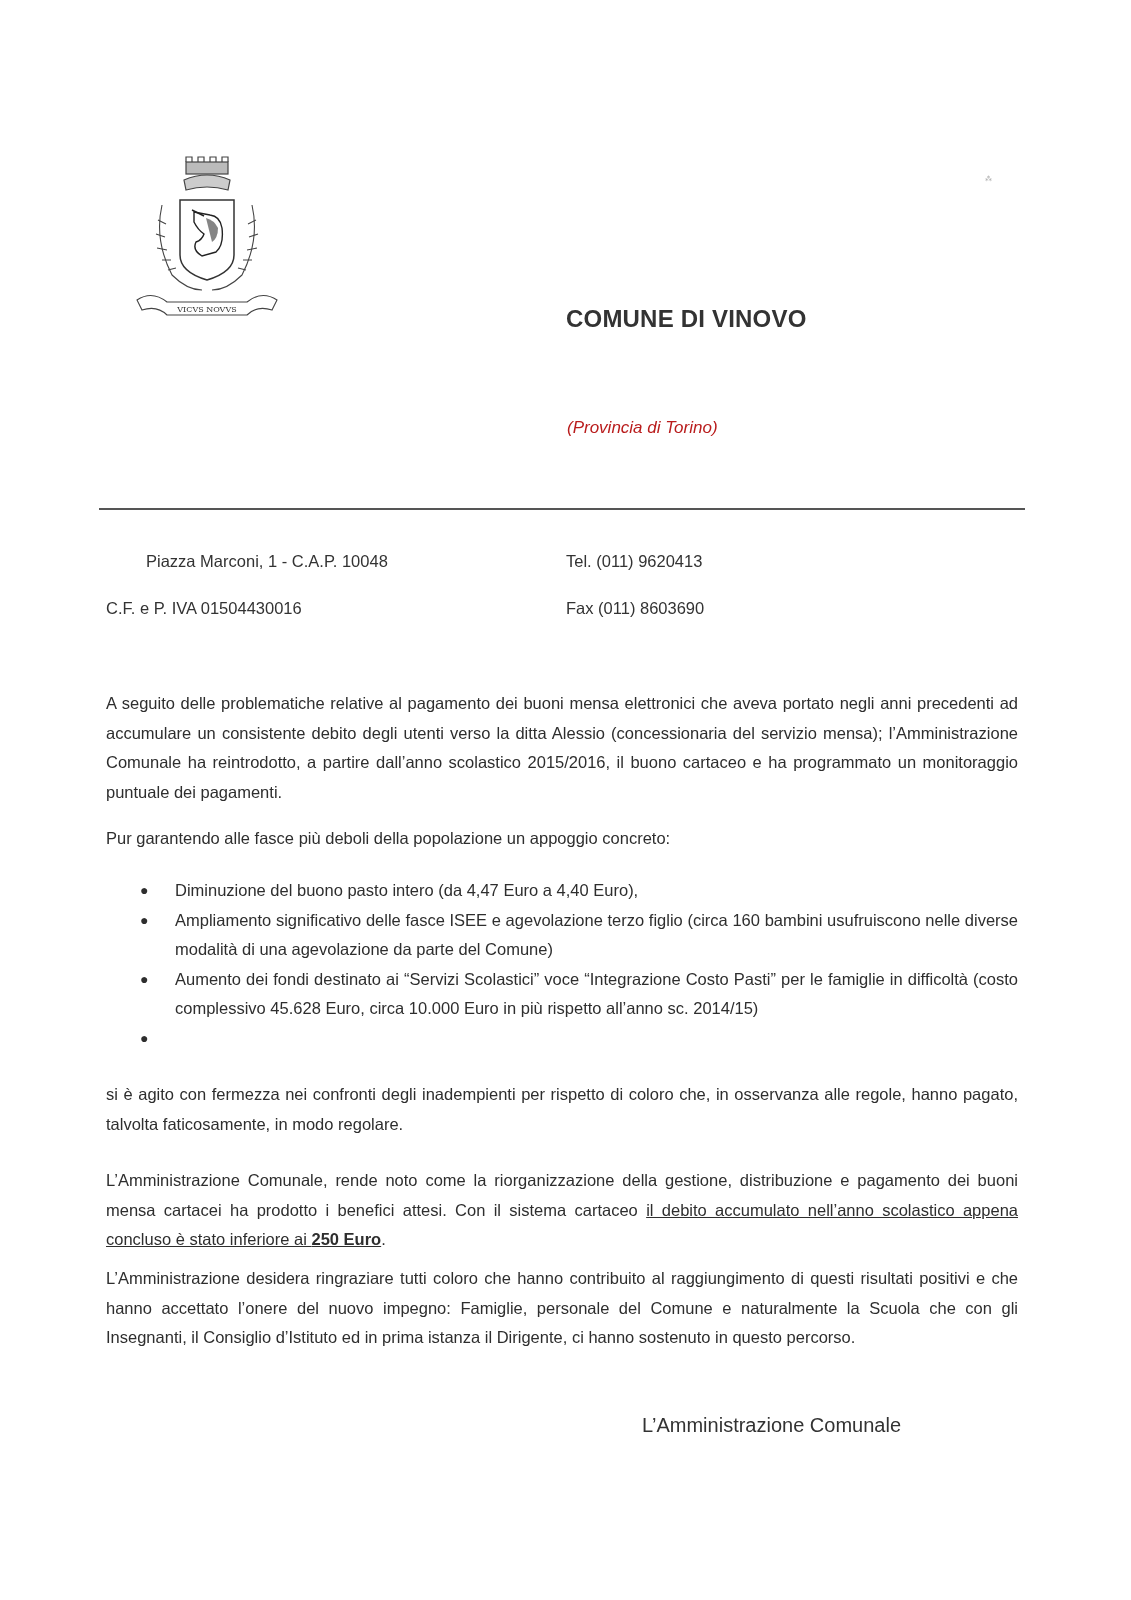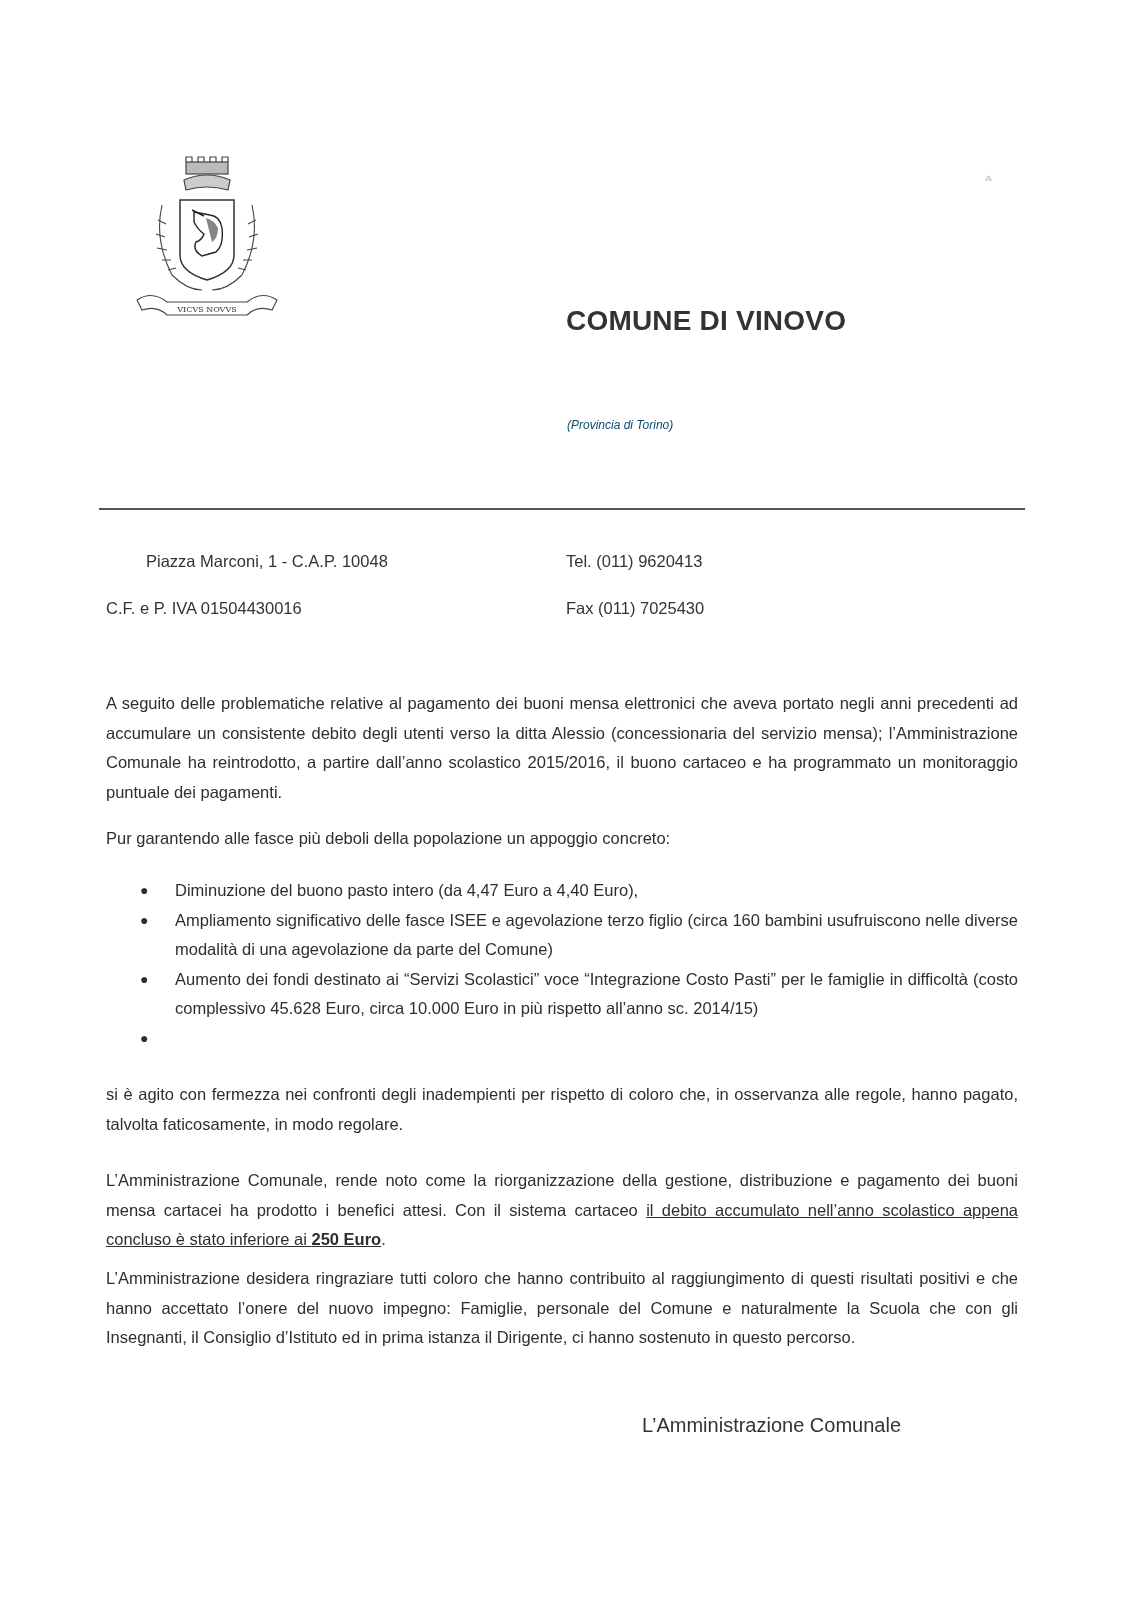--- a/index.html
+++ b/index.html
@@ -35,32 +35,32 @@
       top: 175px;
       width: 14px;
       height: 8px;
       color: #aaa;
       font-size: 7px;
     }
     .title {
       position: absolute;
       left: 566px;
       top: 305px;
-      font-size: 28px;
+      font-size: 24px;
       font-weight: bold;
       color: #333;
       letter-spacing: 0.2px;
     }
     .province {
       position: absolute;
       left: 567px;
       top: 418px;
-      font-size: 12px;
+      font-size: 17px;
       font-style: italic;
-      color: #0c4a6e;
+      color: #b91c1c;
     }
     .rule {
       position: absolute;
       left: 99px;
       top: 508px;
       width: 926px;
       height: 2px;
       background: #555;
     }
     .addr {
@@ -147,21 +147,21 @@
   <div class="smudge">⁂</div>
 
   <div class="title">COMUNE DI VINOVO</div>
   <div class="province">(Provincia di Torino)</div>
 
   <div class="rule"></div>
 
   <div class="addr" style="left:106px; top:552px;margin-left:40px;">Piazza Marconi, 1 - C.A.P. 10048</div>
   <div class="addr" style="left:106px; top:599px;">C.F. e P. IVA 01504430016</div>
   <div class="addr" style="left:566px; top:552px;">Tel. (011) 9620413</div>
-  <div class="addr" style="left:566px; top:599px;">Fax (011) 7025430</div>
+  <div class="addr" style="left:566px; top:599px;">Fax (011) 8603690</div>
 
   <div class="body-text" style="top:689px;">
     <p>A seguito delle problematiche relative al pagamento dei buoni mensa elettronici che aveva portato negli anni precedenti ad accumulare un consistente debito degli utenti verso la ditta Alessio (concessionaria del servizio mensa); l’Amministrazione Comunale ha reintrodotto, a partire dall’anno scolastico 2015/2016, il buono cartaceo e ha programmato un monitoraggio puntuale dei pagamenti.</p>
   </div>
 
   <div class="body-text" style="top:824px;">
     <p>Pur garantendo alle fasce più deboli della popolazione un appoggio concreto:</p>
   </div>
 
   <ul class="list">

